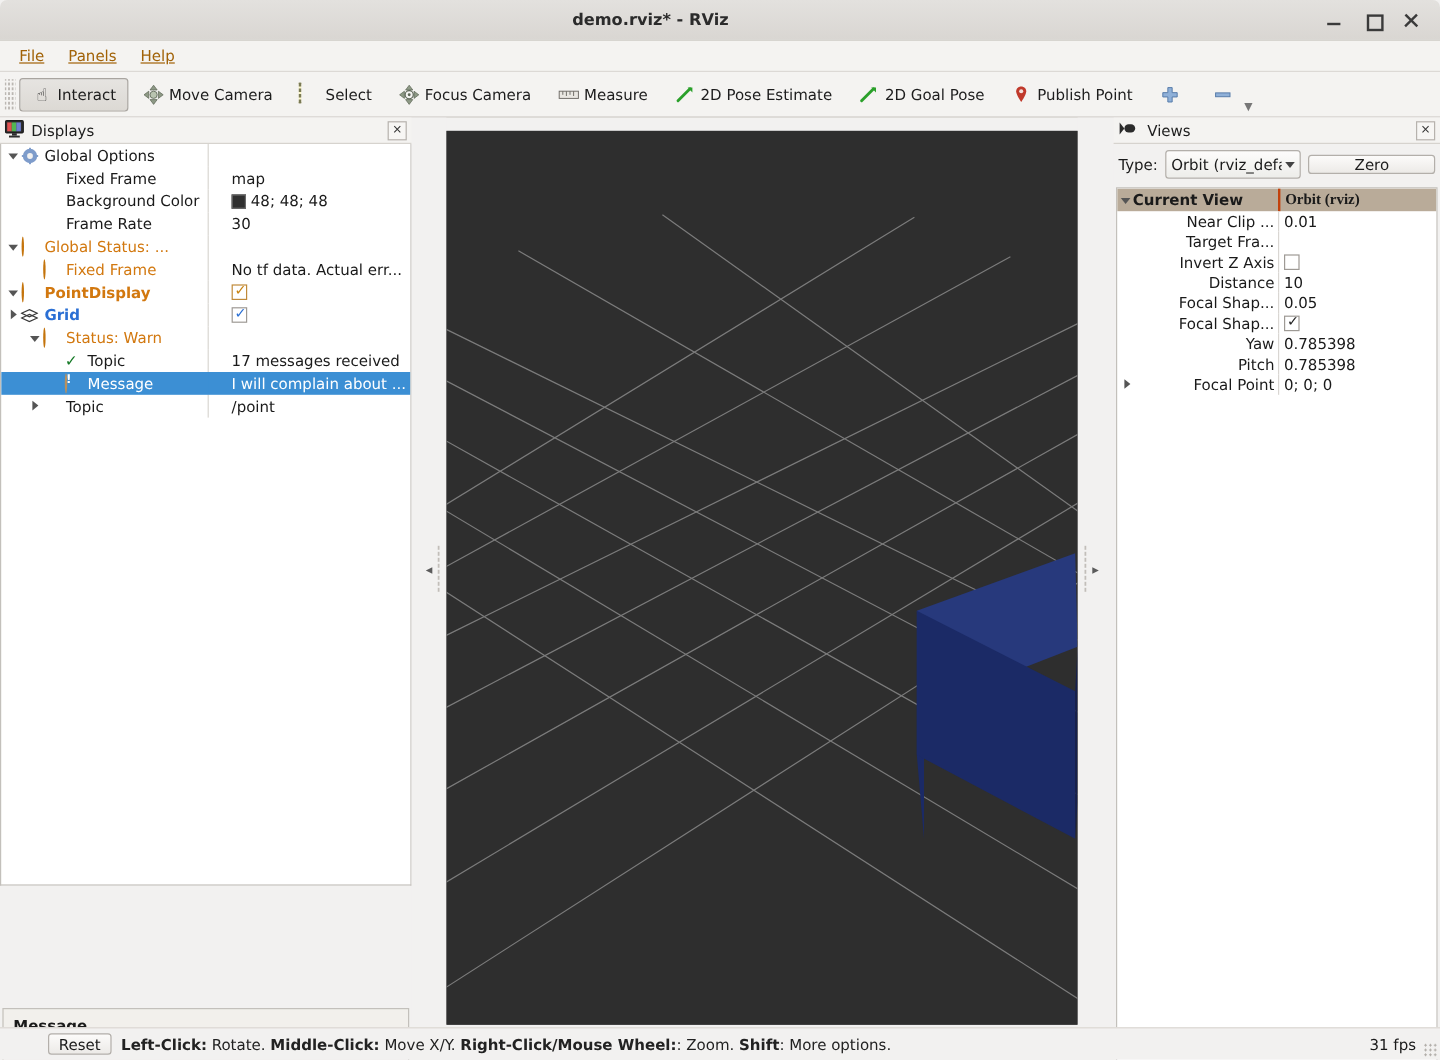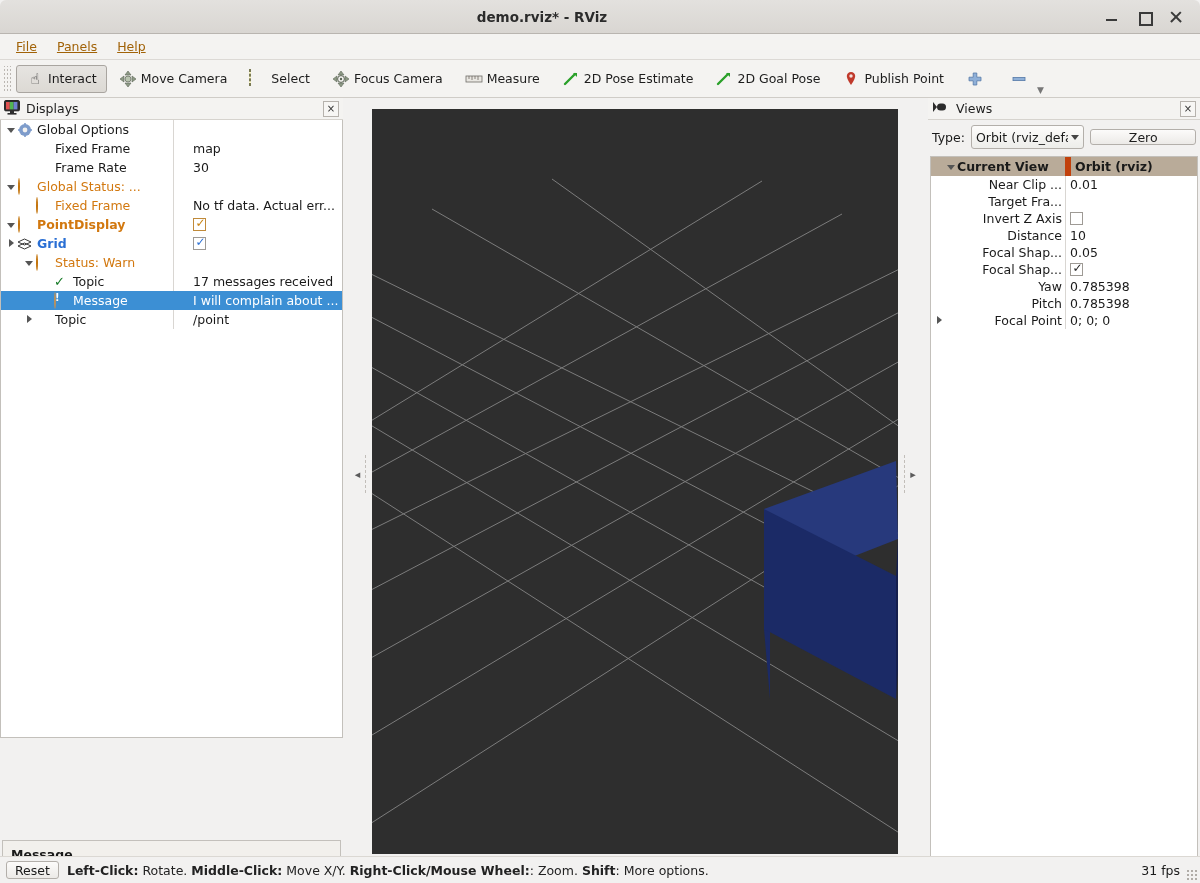--- a/index.html
+++ b/index.html
@@ -216,41 +216,41 @@
   .combo .cb-text { flex: 1; overflow: hidden; }
   .combo .cb-arrow { width: 0; height: 0; margin-left: 3px;
     border-left: 4px solid transparent; border-right: 4px solid transparent; border-top: 5px solid #444; }
   .zerobtn { width: 80px; height: 16px; }
 
   .vtree {
     position: absolute; left: 2px; top: 58px; width: 268px; height: 762px;
     background: #fff; border: 1px solid #c3c0bb; overflow: hidden;
   }
   .vhead { display: flex; height: 19px; background: #b9ab99; font-weight: bold; font-size: 12.5px; }
-  .vhead .h1 { width: 134px; display: flex; align-items: center; padding-left: 14px; }
+  .vhead .h1 { width: 134px; display: flex; align-items: center; padding-left: 1px; }
   .vhead .h2 { flex: 1; display: flex; align-items: center; padding-left: 4px;
-               border-left: 6px solid #c2410c; }
+               border-left: 2px solid #c2410c; font-family: Liberation Serif, serif; }
   .vrow { display: flex; height: 17px; font-size: 12.5px; align-items: center; }
   .vname { width: 134px; display: flex; align-items: center; height: 17px;
            padding-left: 2px; justify-content: flex-end; padding-right: 3px;
            overflow: hidden; white-space: nowrap; }
   .vname .vtxt { flex: 1; }
   .vval { flex: 1; display: flex; align-items: center; height: 17px; padding-left: 4px;
           border-left: 1px solid #d9d6d2; overflow: hidden; white-space: nowrap; }
 
   
   .statusbar {
     position: absolute; left: 0; top: 856px; width: 1200px; height: 27px;
     background: #f2f1f0; border-top: 1px solid #dbd8d3;
     display: flex; align-items: center; padding: 0 6px; gap: 8px;
   }
   .resetbtn {
     height: 18px; padding: 0 8px; background: linear-gradient(#fcfbfa,#eceae7);
     border: 1px solid #b3afaa; border-radius: 3px; font-size: 12.5px; cursor: pointer;
-    display: flex; align-items: center;
+    display: flex; align-items: center; margin-left: 34px;
   }
   .hint { font-size: 12.5px; color: #222; }
   .hint b { font-weight: bold; }
   .fps { margin-left: auto; font-size: 12.5px; padding-right: 14px; }
   .sizegrip {
     position: absolute; right: 2px; bottom: 2px; width: 12px; height: 12px;
     background-image: radial-gradient(#b0aca7 1px, transparent 1px);
     background-size: 4px 4px;
   }
 </style>
@@ -411,20 +411,31 @@
           <span class="">Fixed Frame</span>
         </span>
         <span class="tval">
           <span>map</span>
         </span>
       </div>
       <div class="trow">
         <span class="tname" style="padding-left:22px">
           <span class="arrow blank"></span>
           <span class="tico"></span>
+          <span class="">Background Color</span>
+        </span>
+        <span class="tval">
+          <span class="swatch" style="background:#303030"></span>
+          <span>48; 48; 48</span>
+        </span>
+      </div>
+      <div class="trow">
+        <span class="tname" style="padding-left:22px">
+          <span class="arrow blank"></span>
+          <span class="tico"></span>
           <span class="">Frame Rate</span>
         </span>
         <span class="tval">
           <span>30</span>
         </span>
       </div>
       <div class="trow">
         <span class="tname" style="padding-left:4px">
           <span class="arrow down"></span>
           <span class="tico"><span class="warn-ico"></span></span>

